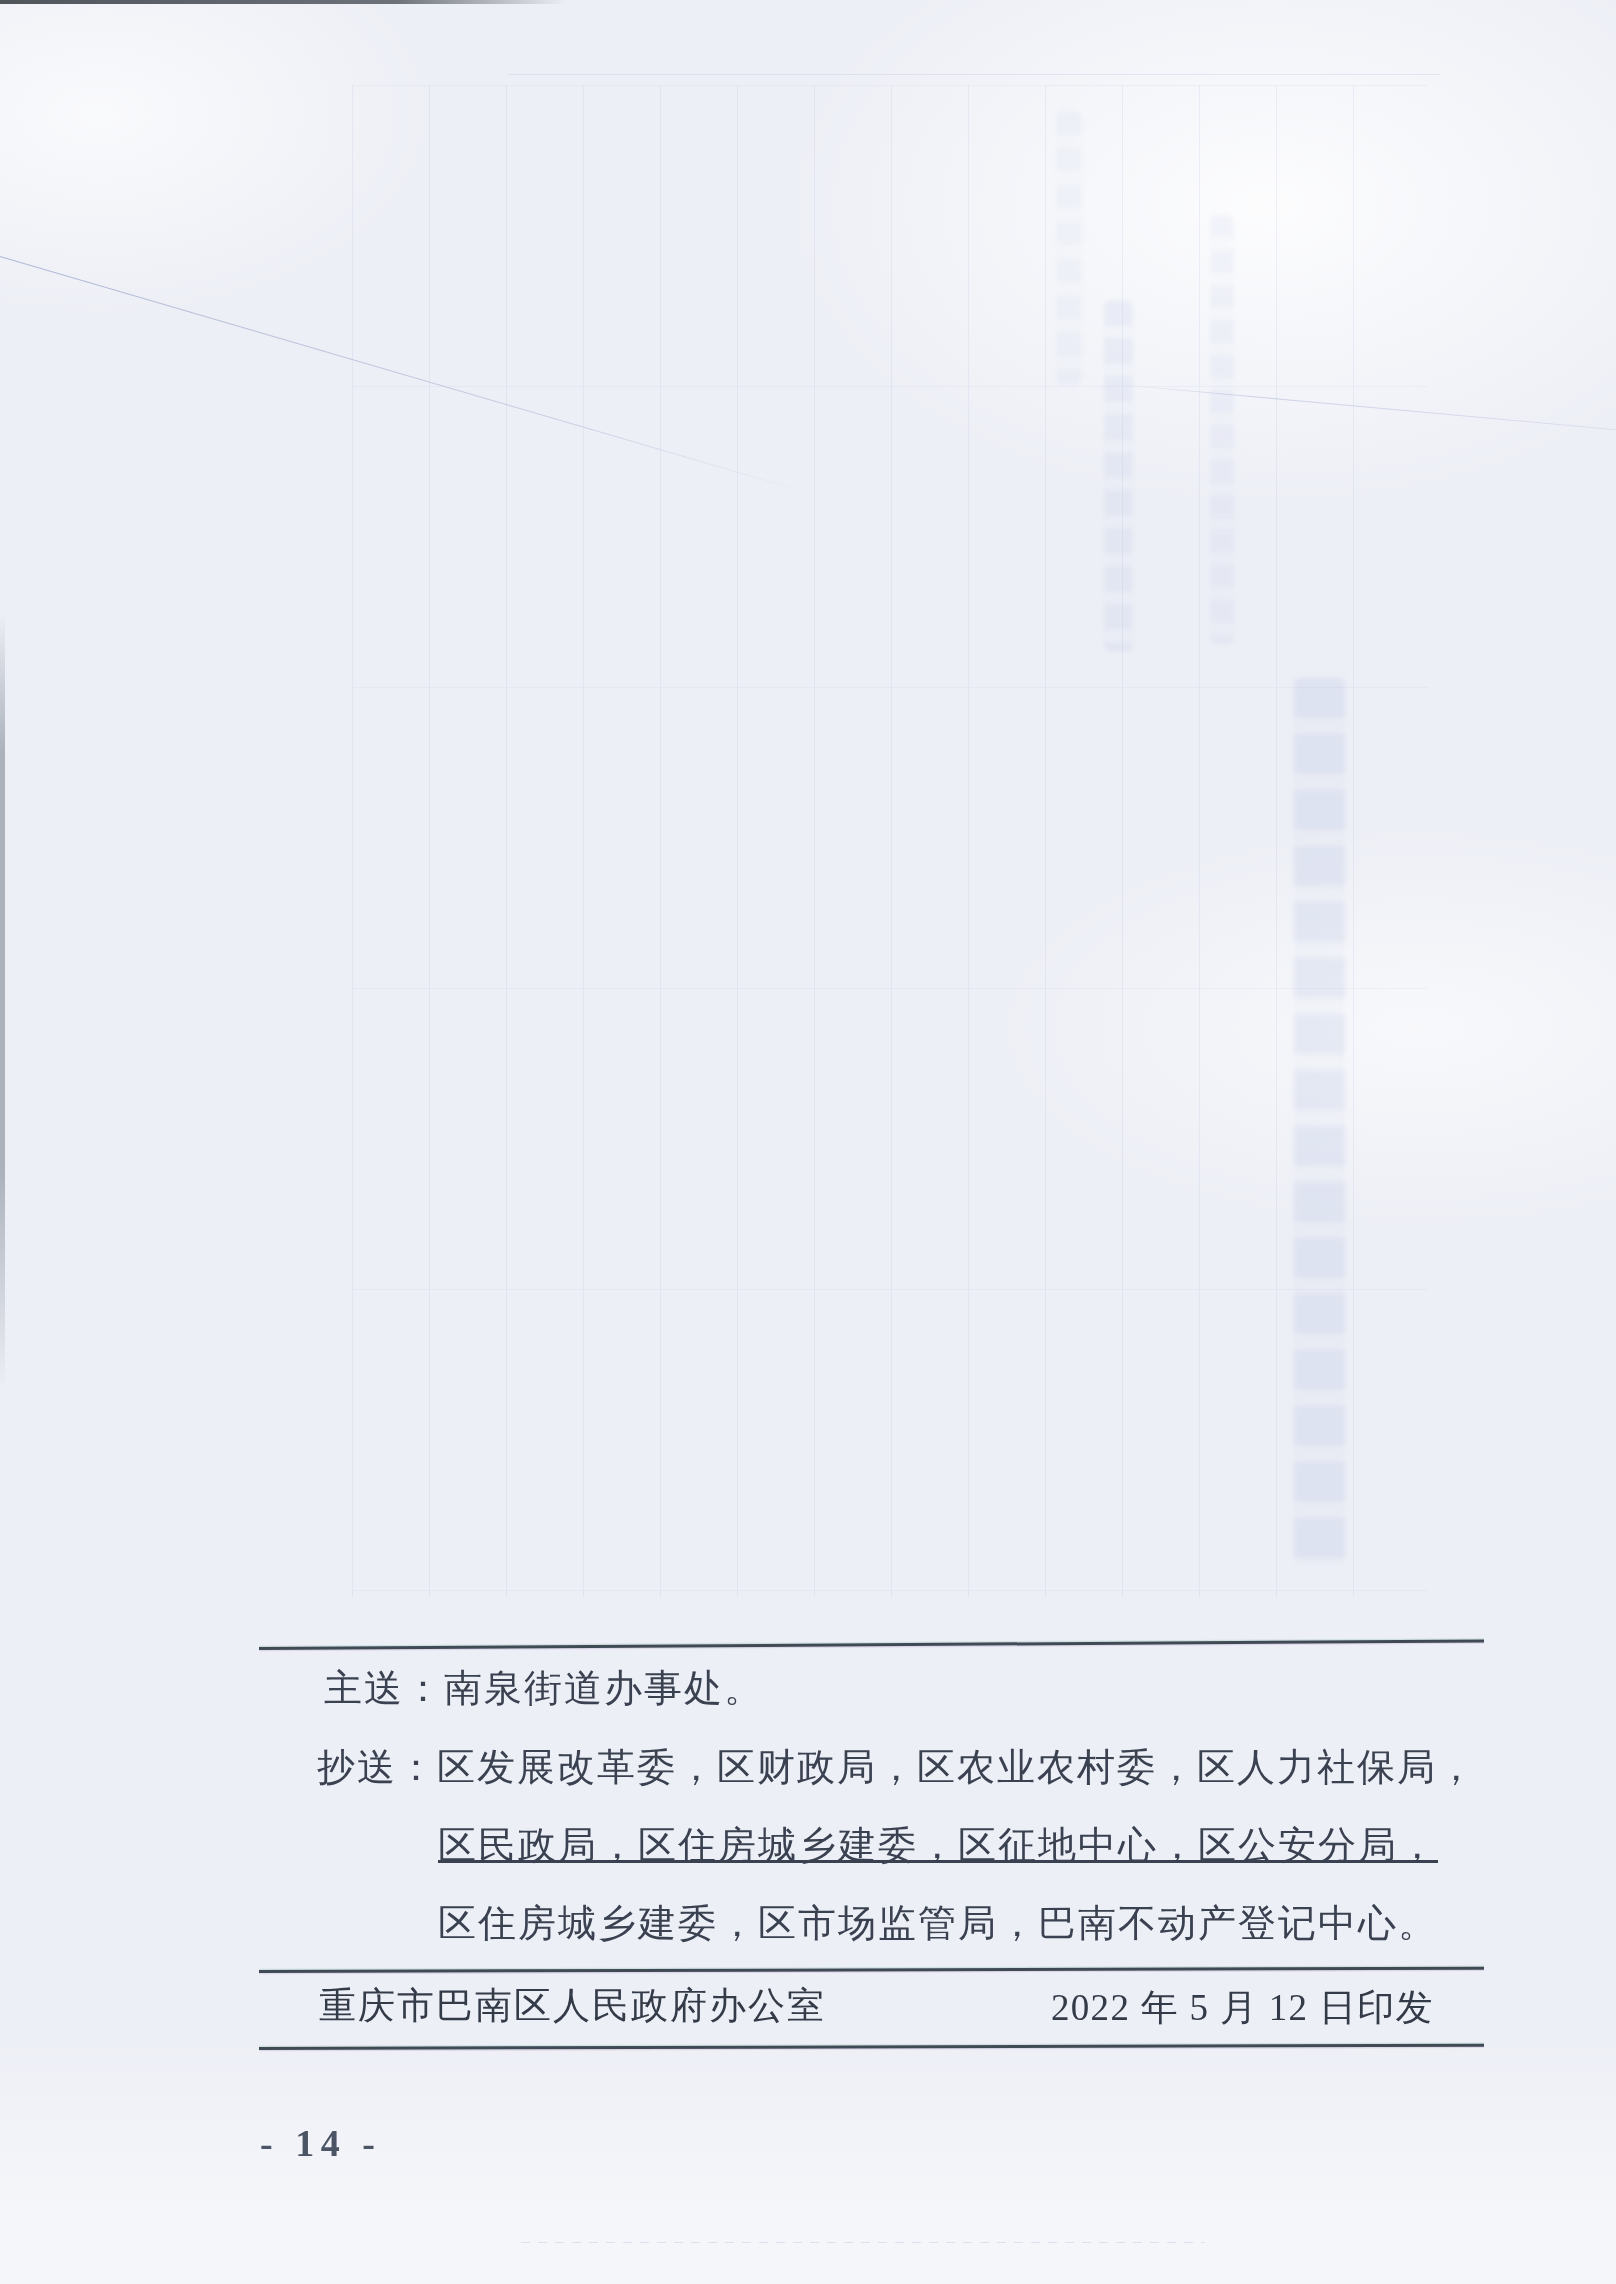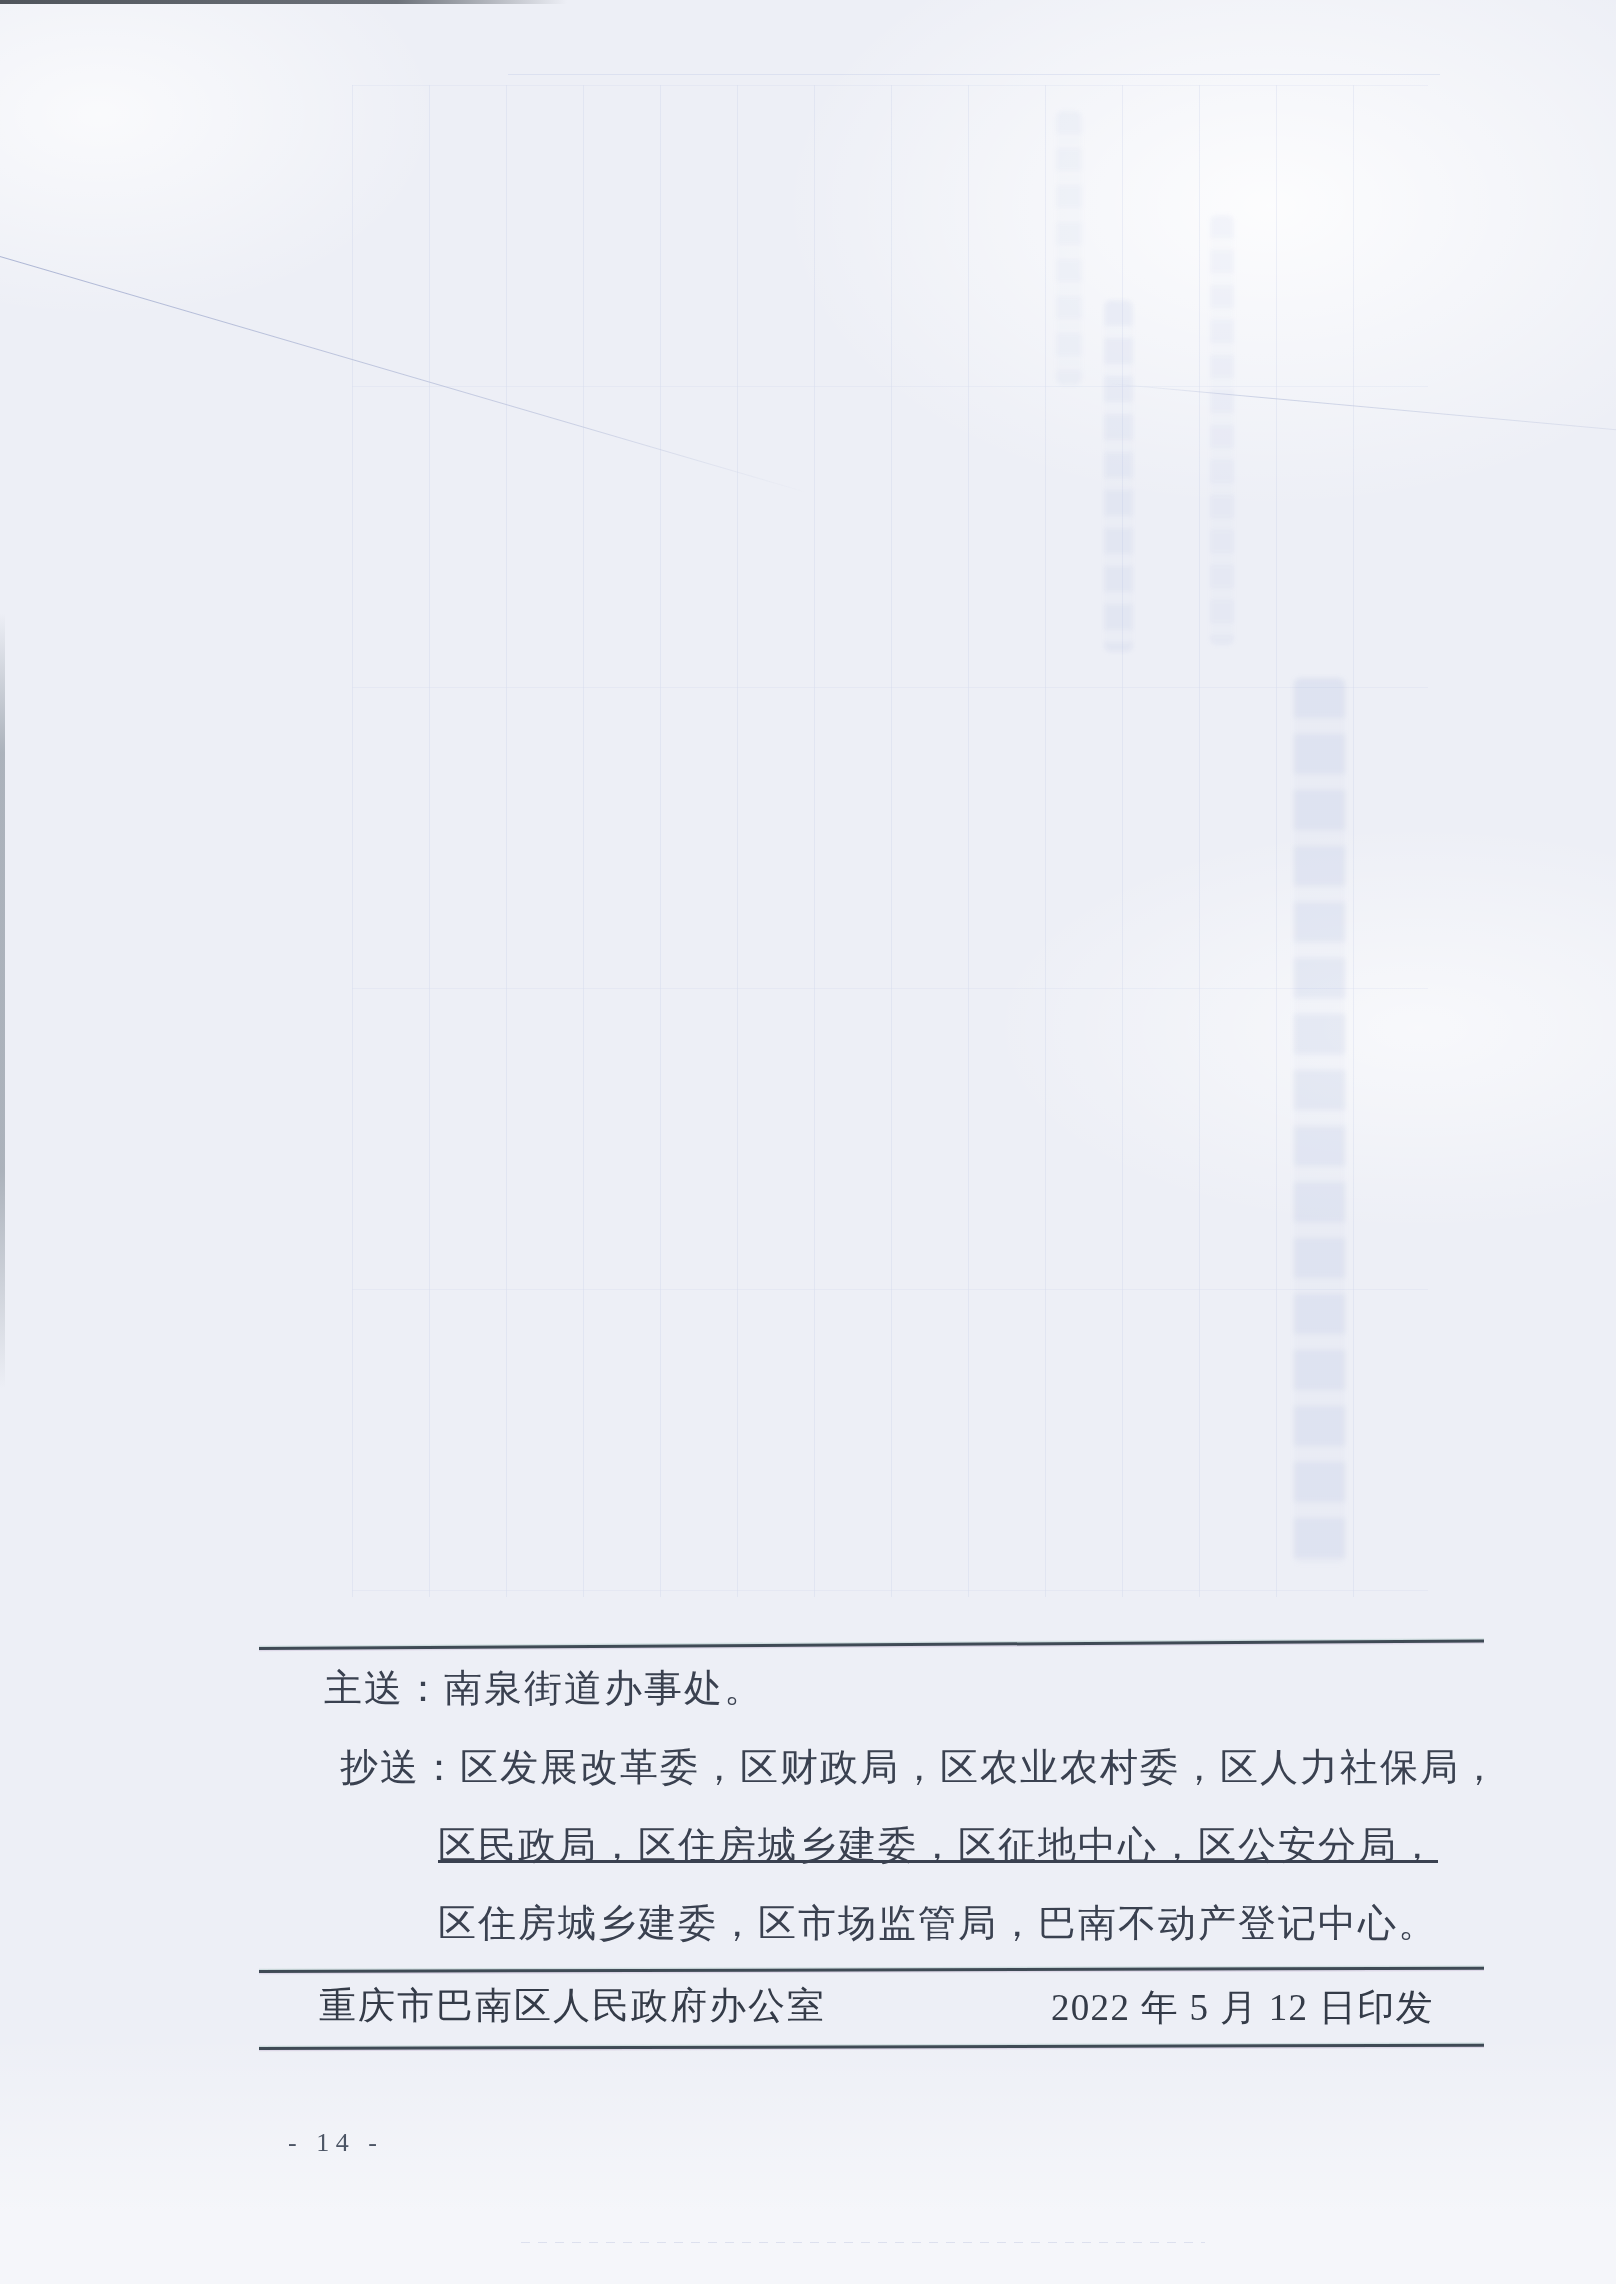--- a/index.html
+++ b/index.html
@@ -100,38 +100,38 @@
   .rule-3 { top: 2047px; transform: rotate(-0.15deg); }
 
   .doc-line {
     position: absolute;
     font-size: 38px; line-height: 38px;
     letter-spacing: 2px;
     color: #3a4150;
     white-space: nowrap;
   }
   .main-send { left: 324px; top: 1669px; }
-  .cc-1      { left: 340px; top: 1748px; }
+  .cc-1      { left: 317px; top: 1748px; }
   .cc-2      { left: 438px; top: 1826px; text-decoration: underline; }
   .cc-3      { left: 438px; top: 1904px; }
 
   .issuer {
     position: absolute; left: 319px; top: 1987px;
     font-size: 37px; line-height: 37px; letter-spacing: 2px;
     white-space: nowrap; color: #343b48; text-align: center;
   }
   .print-date {
     position: absolute; left: 1051px; top: 1989px;
     font-size: 37px; line-height: 37px; letter-spacing: 1.3px;
     white-space: nowrap; color: #343b48;
   }
   .page-number {
-    position: absolute; left: 288px; top: 2128px;
-    font-size: 26px; line-height: 30px; letter-spacing: 6.5px;
-    color: #4c5565; white-space: nowrap;
+    position: absolute; left: 260px; top: 2128px;
+    font-size: 38px; line-height: 30px; letter-spacing: 6.5px;
+    color: #4c5565; white-space: nowrap; font-weight: bold;
   }
 </style>
 </head>
 <body>
 
 <div class="page">
 
   <div class="top-edge"></div>
   <div class="right-edge"></div>
   <div class="left-edge"></div>

